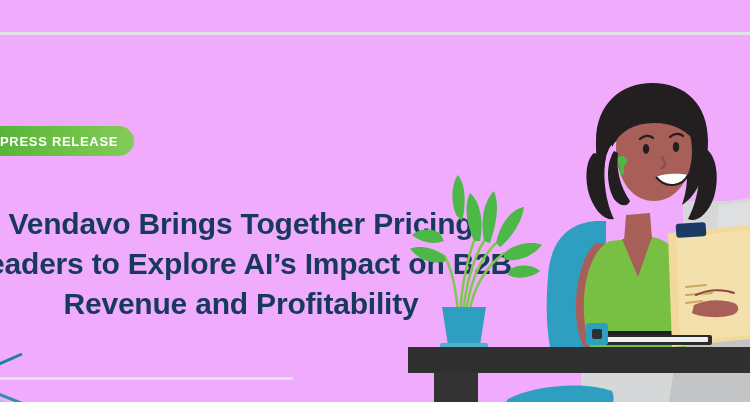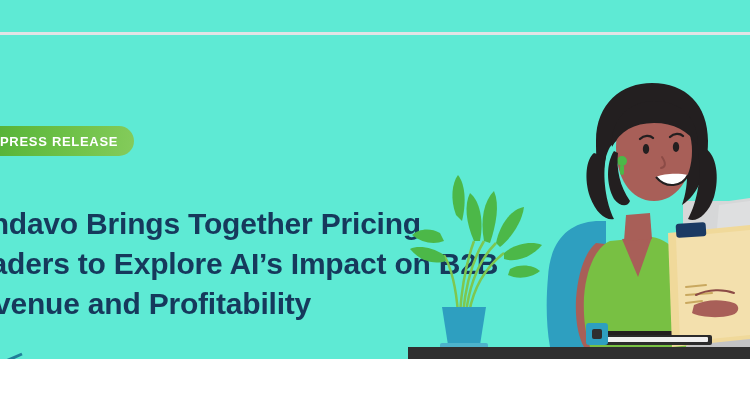--- a/index.html
+++ b/index.html
@@ -8,23 +8,24 @@
     padding: 0;
     background: #ffffff;
   }
   body {
     font-family: "Liberation Sans", sans-serif;
     -webkit-font-smoothing: antialiased;
   }
   #page {
     position: relative;
     width: 750px;
-    height: 359px;
+    height: 402px;
     overflow: hidden;
-    background: #5eead4;
+    background: #f0abfc;
+    text-align: center;
   }
 
   
   .top-rule {
     position: absolute;
     left: 0;
     top: 32px;
     width: 750px;
     height: 3px;
     background: #e2e3e5;

